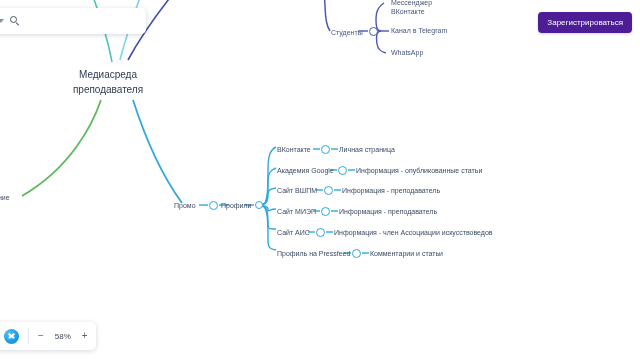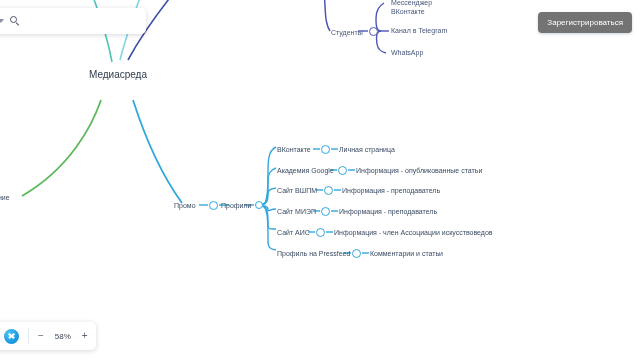--- a/index.html
+++ b/index.html
@@ -87,21 +87,21 @@
     width: 4px; height: 1.2px;
     background: #4a5568;
     transform: rotate(45deg);
     transform-origin: left center;
   }
 
   
   #register-btn {
     position: absolute;
     right: 8px; top: 12px;
-    background: #737373;
+    background: #4c1d95;
     color: #fff;
     font-size: 8px;
     padding: 6px 9px;
     border-radius: 4px;
     white-space: nowrap;
     box-shadow: 0 1px 3px rgba(20,60,100,.22);
     cursor: pointer;
   }
 
   
@@ -184,22 +184,23 @@
     <line x1="316" y1="190" x2="323" y2="190" stroke="#31a8dd" stroke-width="1.4"></line>
     <line x1="334" y1="190" x2="341" y2="190" stroke="#31a8dd" stroke-width="1.4"></line>
     <line x1="313" y1="211" x2="320" y2="211" stroke="#31a8dd" stroke-width="1.4"></line>
     <line x1="331" y1="211" x2="338" y2="211" stroke="#31a8dd" stroke-width="1.4"></line>
     <line x1="308" y1="232" x2="315" y2="232" stroke="#31a8dd" stroke-width="1.4"></line>
     <line x1="326" y1="232" x2="333" y2="232" stroke="#31a8dd" stroke-width="1.4"></line>
     <line x1="344" y1="253" x2="351" y2="253" stroke="#31a8dd" stroke-width="1.4"></line>
     <line x1="362" y1="253" x2="369" y2="253" stroke="#31a8dd" stroke-width="1.4"></line>
   </svg>
 
-  <div class="node-center" style="left:70px; top:68px; width:96px;">
+  <div class="node-center" style="left:60px; top:68px; width:96px;">
     <div>Медиасреда</div>
+    <div>преподавателя</div>
   </div>
 
   <div class="node-label" style="left:-2px; top:193px;">ние</div>
 
   <div class="node-label" style="left:331px; top:28px; font-size:7px; color:#47567a;">Студенты</div>
   <div class="ring indigo" style="left:369px; top:26.5px;"></div>
 
   <div class="node-label" style="left:391px; top:-2px; font-size:7px; color:#47567a;">Мессенджер</div>
   <div class="node-label" style="left:391px; top:7px; font-size:7px; color:#47567a;">ВКонтакте</div>
   <div class="node-label" style="left:391px; top:26px; font-size:7px; color:#47567a;">Канал в Telegram</div>

